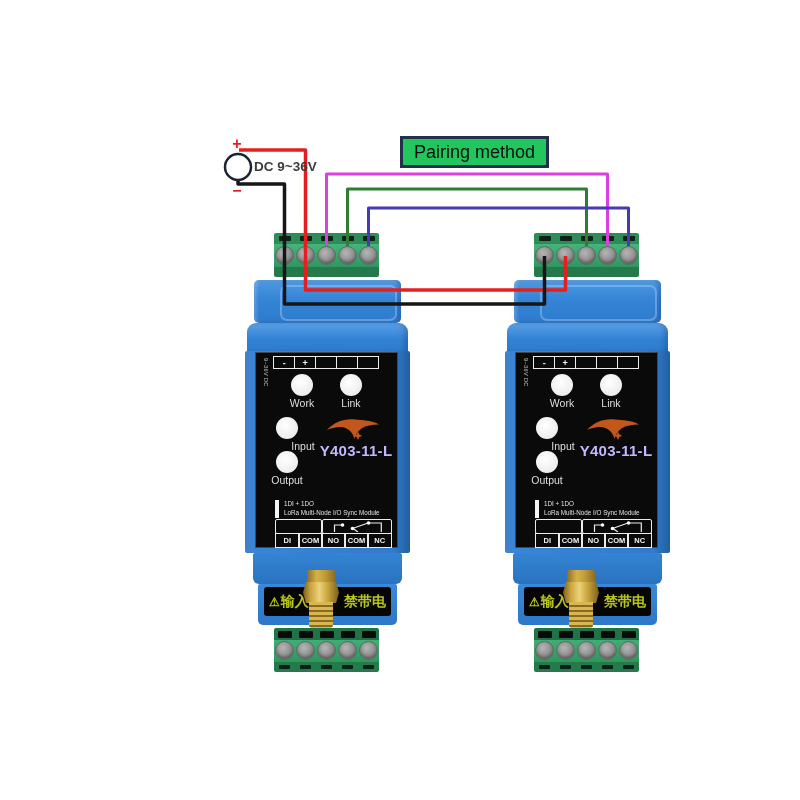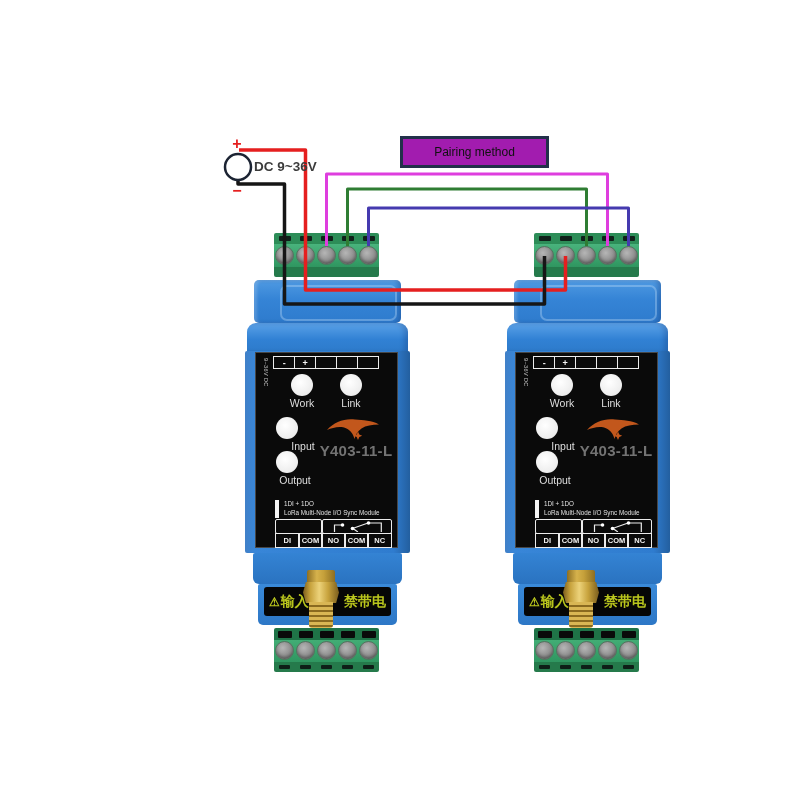--- a/index.html
+++ b/index.html
@@ -61,24 +61,24 @@
   .prow{position:absolute;left:17px;top:3px;width:106px;height:13px;display:flex;}
   .pcell{flex:1;border:1.5px solid #ececec;margin-left:-1.5px;box-sizing:border-box;display:flex;
          align-items:center;justify-content:center;font-weight:bold;font-size:9px;color:#f5f5f5;}
   .pcell:first-child{margin-left:0;}
   .led{position:absolute;width:22px;height:22px;border-radius:50%;
        background:radial-gradient(circle at 42% 38%,#ffffff,#ededed 70%,#d8d8d8);}
   .led-work{left:35px;top:21px}.led-link{left:84px;top:21px}
   .led-input{left:20px;top:64px}.led-output{left:20px;top:98px}
   .ledlab{position:absolute;width:48px;text-align:center;font-size:10.5px;color:#dedede;}
   .lab-work{left:22px;top:44px}.lab-link{left:71px;top:44px}
-  .lab-input{left:23px;top:87px}.lab-output{left:15px;top:121px}
+  .lab-input{left:23px;top:87px}.lab-output{left:7px;top:121px}
   .eagle{position:absolute;left:69px;top:62px;width:56px;height:26px;}
   .model{position:absolute;left:43px;top:89px;width:114px;text-align:center;font-weight:bold;
-         font-size:15px;letter-spacing:.3px;color:#737373;}
+         font-size:15px;letter-spacing:.3px;color:#c4b5fd;}
   .specbar{position:absolute;left:19px;top:147px;width:4px;height:18px;background:#f5f5f5;}
   .spec{position:absolute;left:28px;color:#e0e0e0;font-size:6.3px;white-space:nowrap;}
   .spec1{top:147px}.spec2{top:156px}
   .iobox{position:absolute;top:166px;height:15px;border:1.5px solid #ececec;box-sizing:border-box;border-radius:2px;}
   .iobox1{left:19px;width:47px;}
   .iobox2{left:66px;width:70px;}
   .relay{position:absolute;left:0;top:0;width:67px;height:12px;}
   .iorow{position:absolute;left:19px;top:180px;width:117px;height:15px;display:flex;}
   .iocell{flex:1;border:1.5px solid #ececec;margin-left:-1.5px;box-sizing:border-box;display:flex;
           align-items:center;justify-content:center;font-weight:bold;font-size:7.5px;color:#f5f5f5;}
@@ -92,23 +92,23 @@
   .ant-base{position:absolute;left:62px;top:340px;width:28px;height:14px;border-radius:2px;z-index:3;
             background:linear-gradient(90deg,#8d6e22,#d6b24c 35%,#c5a03a 60%,#8d6e22);}
   .ant-nut{position:absolute;left:58px;top:352px;width:36px;height:21px;z-index:4;
            background:linear-gradient(90deg,#7a5d1d 0%,#c7a23c 20%,#ecd27a 45%,#c7a23c 70%,#7a5d1d 100%);
            clip-path:polygon(8% 0,92% 0,100% 50%,92% 100%,8% 100%,0 50%);}
   .ant-barrel{position:absolute;left:64px;top:372px;width:24px;height:26px;z-index:4;border-radius:0 0 3px 3px;
            background:repeating-linear-gradient(180deg,#d9b654 0 2.5px,#8a6a20 2.5px 5px);}
 
   
   .overlay{position:absolute;left:0;top:0;z-index:40;pointer-events:none;}
-  .pairing{position:absolute;left:400px;top:136px;width:149px;height:32px;background:#a21caf;
+  .pairing{position:absolute;left:400px;top:136px;width:149px;height:32px;background:#22c55e;
            border:3px solid #22304a;box-sizing:border-box;display:flex;align-items:center;justify-content:center;
-           font-size:12px;color:#101010;z-index:50;}
+           font-size:18px;color:#101010;z-index:50;}
 </style>
 </head>
 <body>
 
 <div class="stage" id="stage">
 
   <div class="pairing">Pairing method</div>
 
   <svg class="overlay" width="800" height="800">
 

